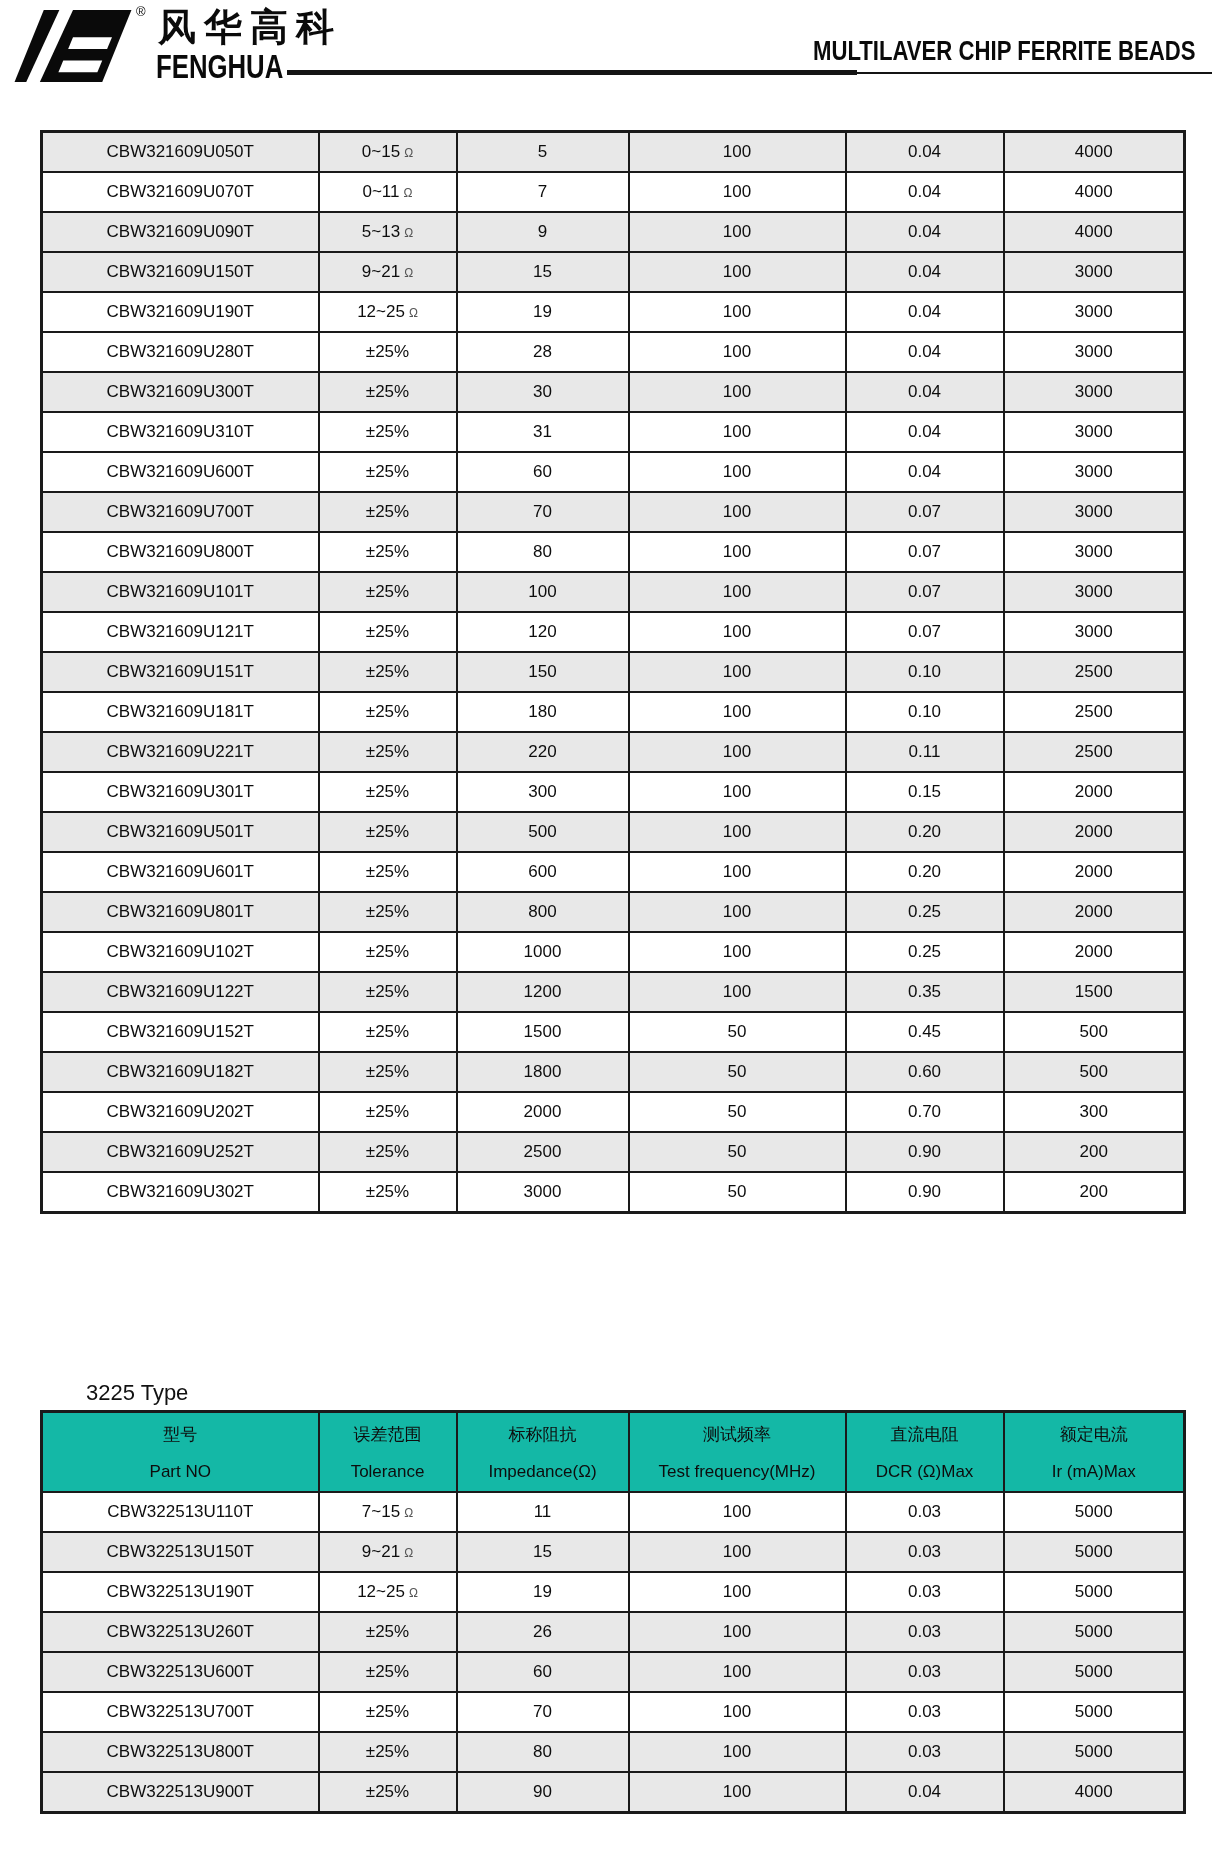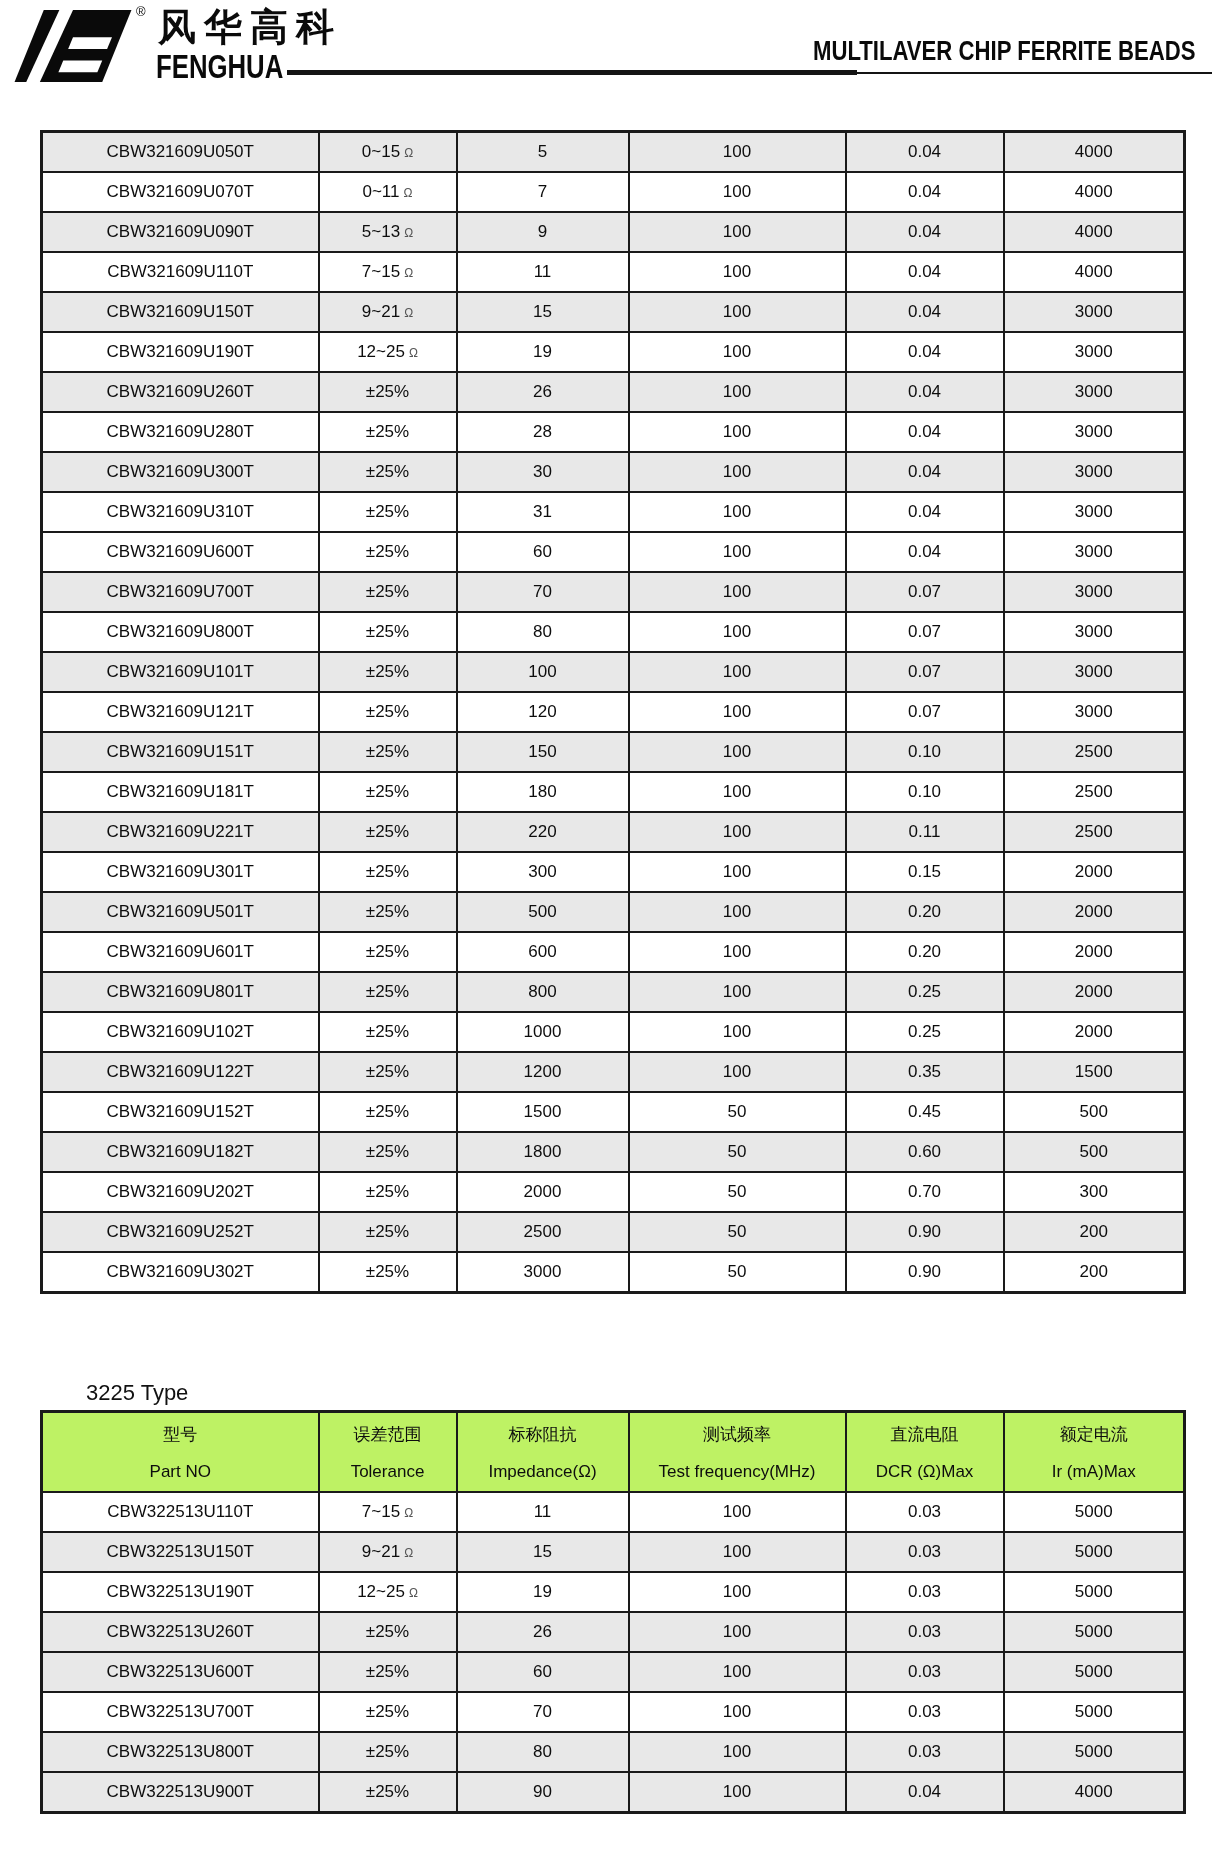--- a/index.html
+++ b/index.html
@@ -18,21 +18,21 @@
   .hdr-rule .seg2{flex:1;height:2px;background:#141414;}
 
   
   table.spec{border-collapse:collapse;table-layout:fixed;width:1143px;border:3px solid #1a1a1a;}
   table.spec td,table.spec th{border:2px solid #1a1a1a;text-align:center;vertical-align:middle;padding:0;font-weight:normal;}
   table.spec td{height:38px;font-size:17px;color:#0d0d0d;background:#ffffff;}
   tr.shade td{background:#e8e8e8;}
   .tol-unit{font-size:12px;color:#555;margin-left:4px;}
   .t1{position:absolute;top:130px;left:40px;border-radius:25px;}
   .t2{position:absolute;top:1410px;left:40px;}
-  .t2 th{height:78px;background:#bef264;font-size:17px;color:#0d0d0d;}
+  .t2 th{height:78px;background:#14b8a6;font-size:17px;color:#0d0d0d;}
   .th-cn{display:block;margin-bottom:16px;}
   .th-en{display:block;}
   .section-label{position:absolute;left:86px;top:1380px;font-size:22px;color:#111;}
 
   col.c-part{width:277px;} col.c-tol{width:138px;} col.c-imp{width:172px;}
   col.c-freq{width:217px;} col.c-dcr{width:158px;} col.c-ir{width:181px;}
 </style>
 </head>
 <body>
 
@@ -82,48 +82,32 @@
           <td>4000</td>
         </tr>
         <tr class="shade">
           <td>CBW321609U090T</td>
           <td><span>5~13</span><span class="tol-unit">Ω</span></td>
           <td>9</td>
           <td>100</td>
           <td>0.04</td>
           <td>4000</td>
         </tr>
-        <tr>
-          <td>CBW321609U110T</td>
-          <td><span>7~15</span><span class="tol-unit">Ω</span></td>
-          <td>11</td>
-          <td>100</td>
-          <td>0.04</td>
-          <td>4000</td>
-        </tr>
         <tr class="shade">
           <td>CBW321609U150T</td>
           <td><span>9~21</span><span class="tol-unit">Ω</span></td>
           <td>15</td>
           <td>100</td>
           <td>0.04</td>
           <td>3000</td>
         </tr>
         <tr>
           <td>CBW321609U190T</td>
           <td><span>12~25</span><span class="tol-unit">Ω</span></td>
           <td>19</td>
-          <td>100</td>
-          <td>0.04</td>
-          <td>3000</td>
-        </tr>
-        <tr class="shade">
-          <td>CBW321609U260T</td>
-          <td><span>±25%</span></td>
-          <td>26</td>
           <td>100</td>
           <td>0.04</td>
           <td>3000</td>
         </tr>
         <tr>
           <td>CBW321609U280T</td>
           <td><span>±25%</span></td>
           <td>28</td>
           <td>100</td>
           <td>0.04</td>

